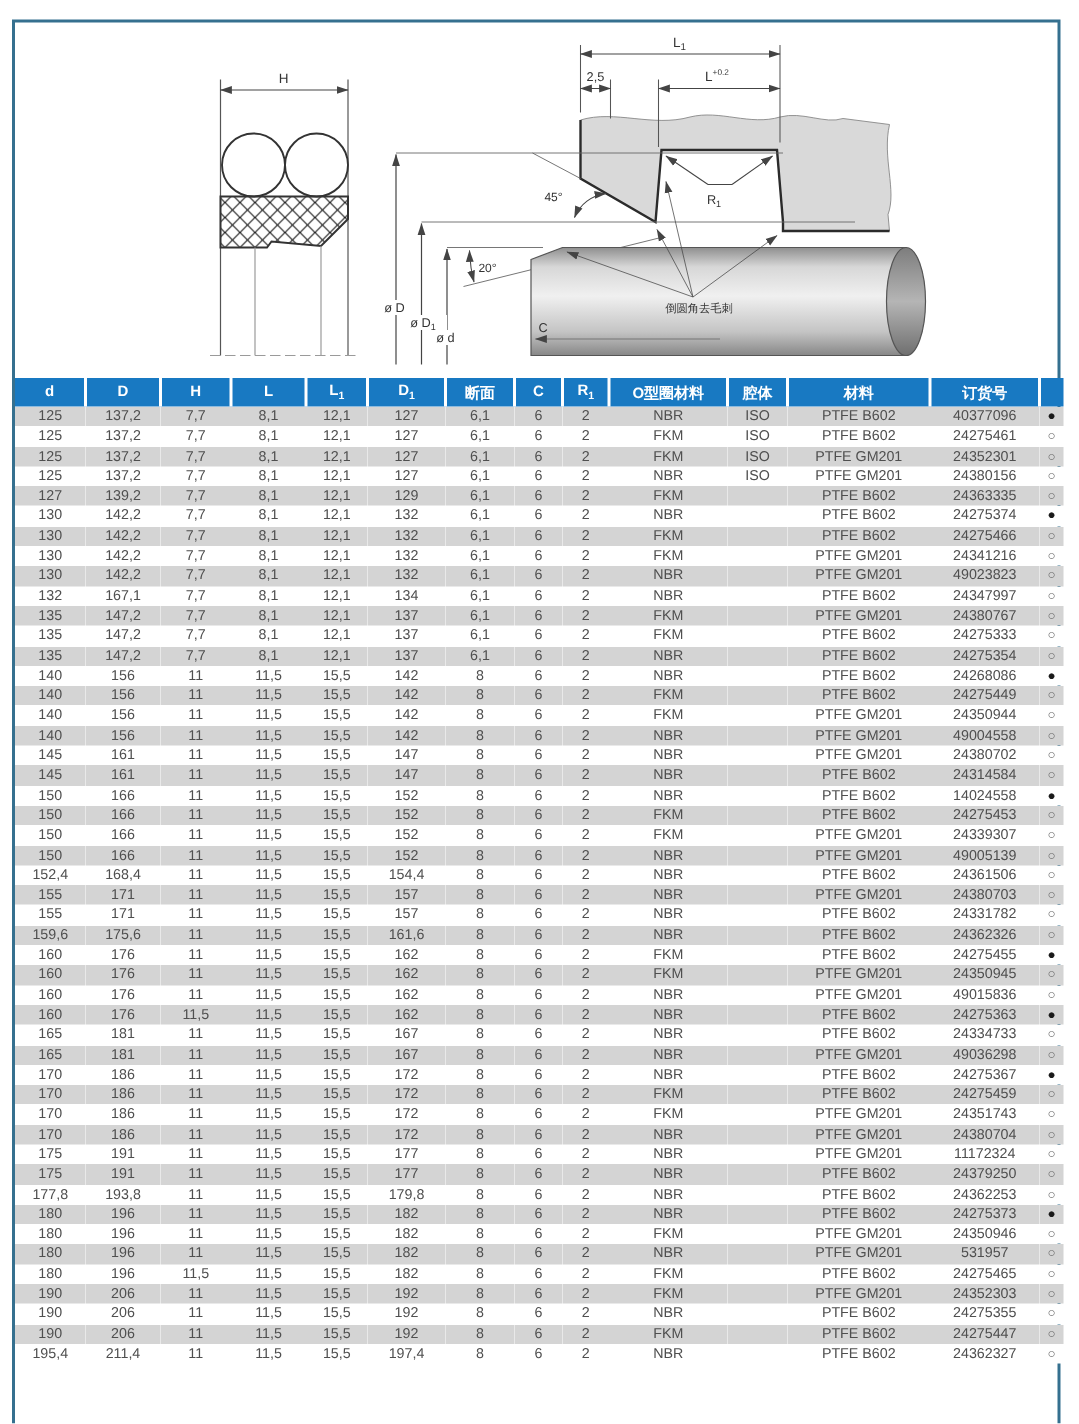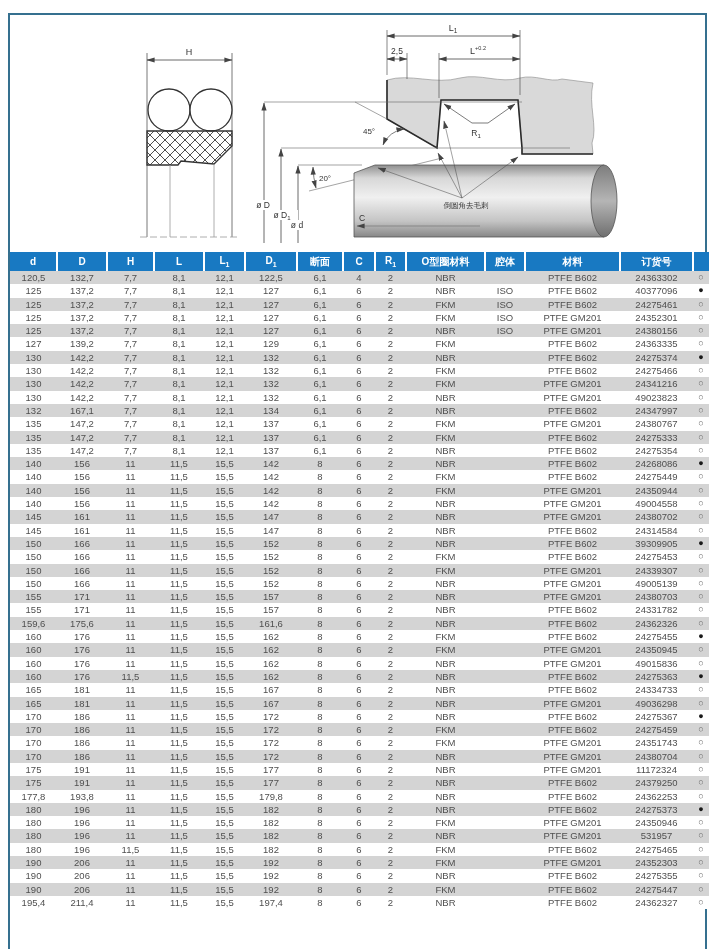--- a/index.html
+++ b/index.html
@@ -171,36 +171,20 @@
           <th>R<sub>1</sub></th>
           <th>O型圈材料</th>
           <th>腔体</th>
           <th>材料</th>
           <th>订货号</th>
           <th></th>
         </tr>
     </thead>
     <tbody>
         <tr>
-          <td>120,5</td>
-          <td>132,7</td>
-          <td>7,7</td>
-          <td>8,1</td>
-          <td>12,1</td>
-          <td>122,5</td>
-          <td>6,1</td>
-          <td>4</td>
-          <td>2</td>
-          <td>NBR</td>
-          <td></td>
-          <td>PTFE B602</td>
-          <td>24363302</td>
-          <td class="sym open">○</td>
-        </tr>
-        <tr>
           <td>125</td>
           <td>137,2</td>
           <td>7,7</td>
           <td>8,1</td>
           <td>12,1</td>
           <td>127</td>
           <td>6,1</td>
           <td>6</td>
           <td>2</td>
           <td>NBR</td>
@@ -503,21 +487,21 @@
           <td>11</td>
           <td>11,5</td>
           <td>15,5</td>
           <td>152</td>
           <td>8</td>
           <td>6</td>
           <td>2</td>
           <td>NBR</td>
           <td></td>
           <td>PTFE B602</td>
-          <td>39309905</td>
+          <td>14024558</td>
           <td class="sym filled">●</td>
         </tr>
         <tr>
           <td>150</td>
           <td>166</td>
           <td>11</td>
           <td>11,5</td>
           <td>15,5</td>
           <td>152</td>
           <td>8</td>
@@ -552,20 +536,36 @@
           <td>11,5</td>
           <td>15,5</td>
           <td>152</td>
           <td>8</td>
           <td>6</td>
           <td>2</td>
           <td>NBR</td>
           <td></td>
           <td>PTFE GM201</td>
           <td>49005139</td>
+          <td class="sym open">○</td>
+        </tr>
+        <tr>
+          <td>152,4</td>
+          <td>168,4</td>
+          <td>11</td>
+          <td>11,5</td>
+          <td>15,5</td>
+          <td>154,4</td>
+          <td>8</td>
+          <td>6</td>
+          <td>2</td>
+          <td>NBR</td>
+          <td></td>
+          <td>PTFE B602</td>
+          <td>24361506</td>
           <td class="sym open">○</td>
         </tr>
         <tr>
           <td>155</td>
           <td>171</td>
           <td>11</td>
           <td>11,5</td>
           <td>15,5</td>
           <td>157</td>
           <td>8</td>

